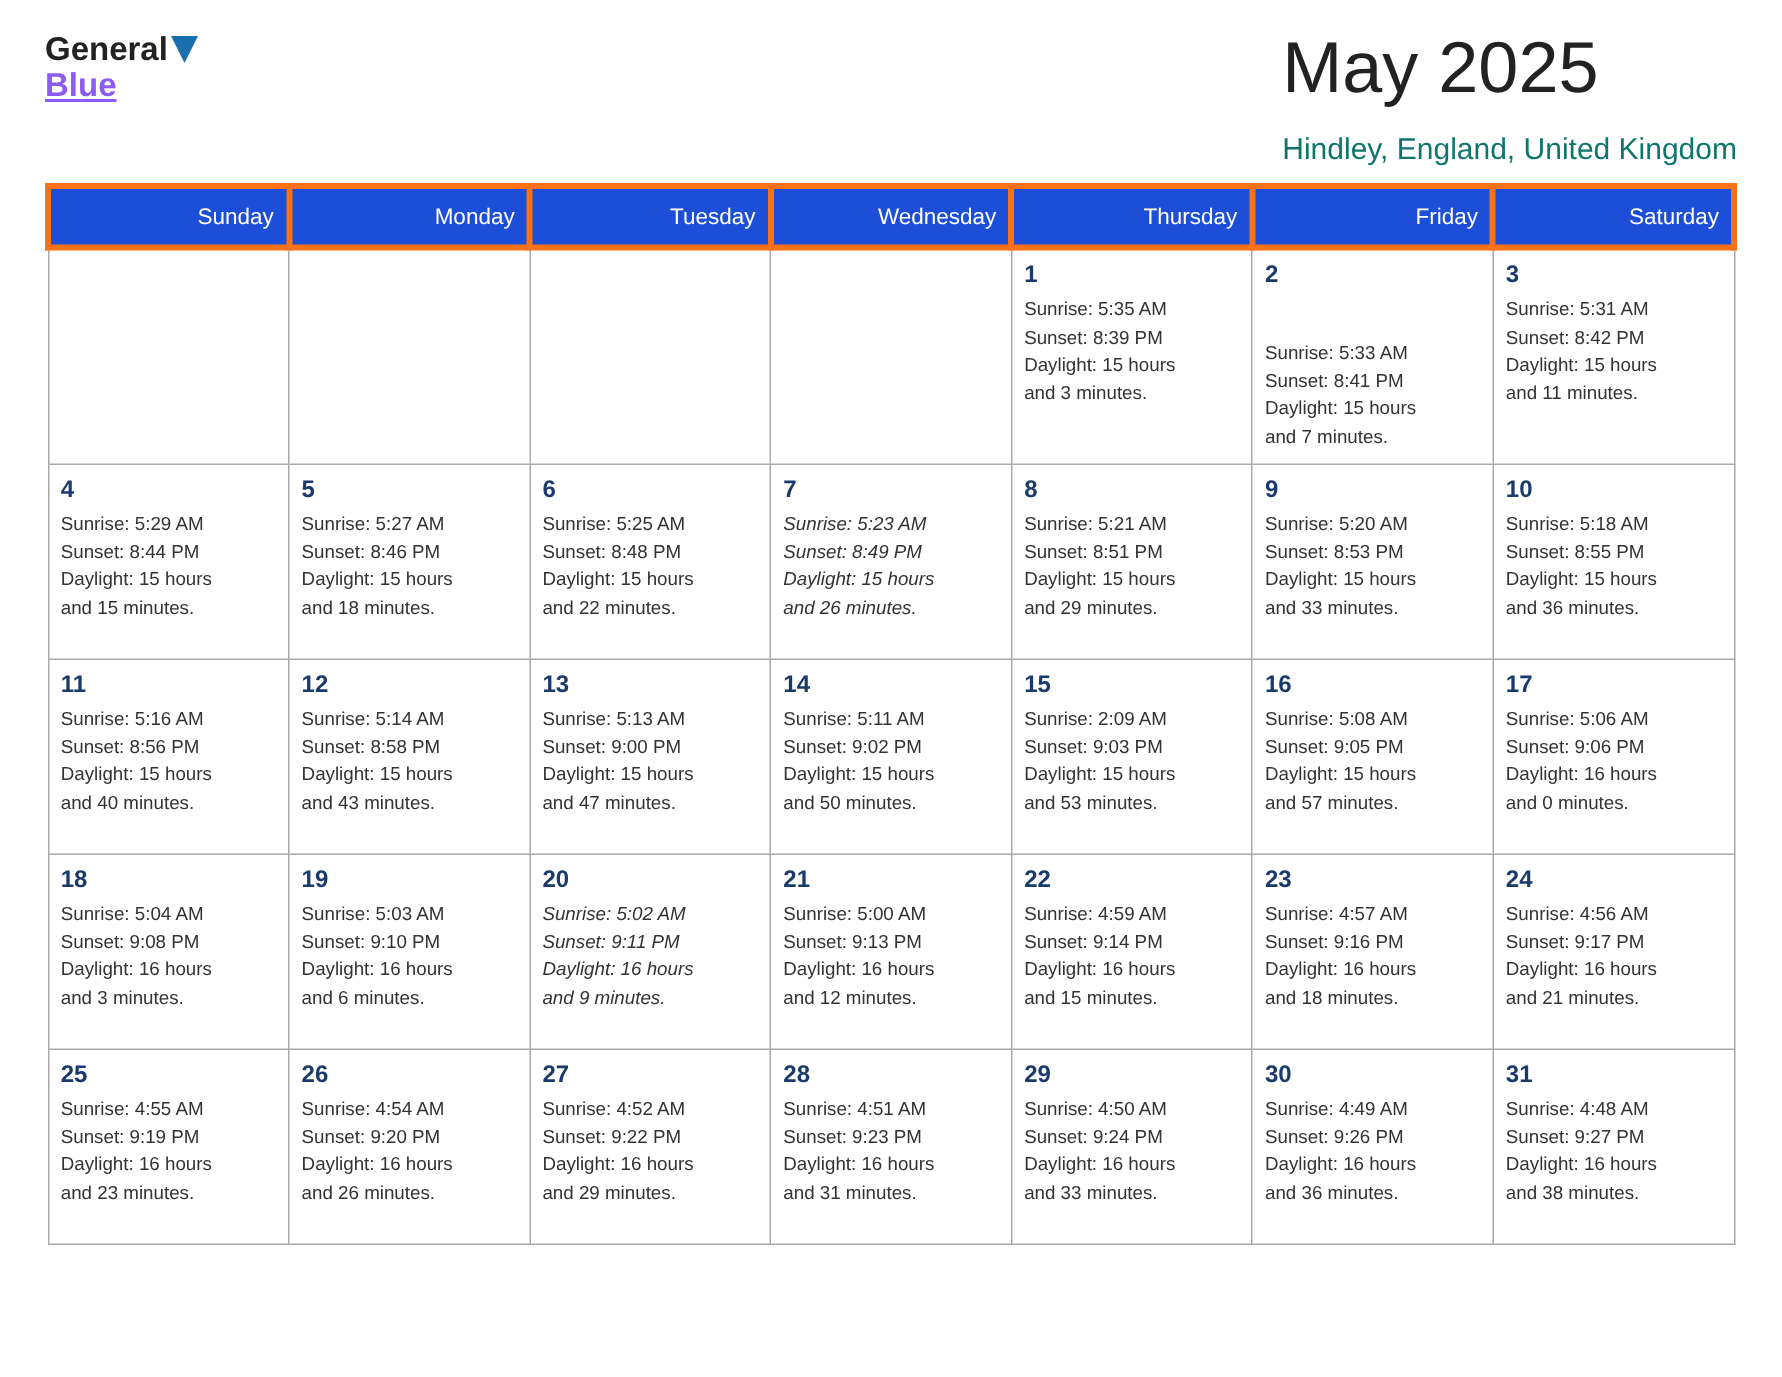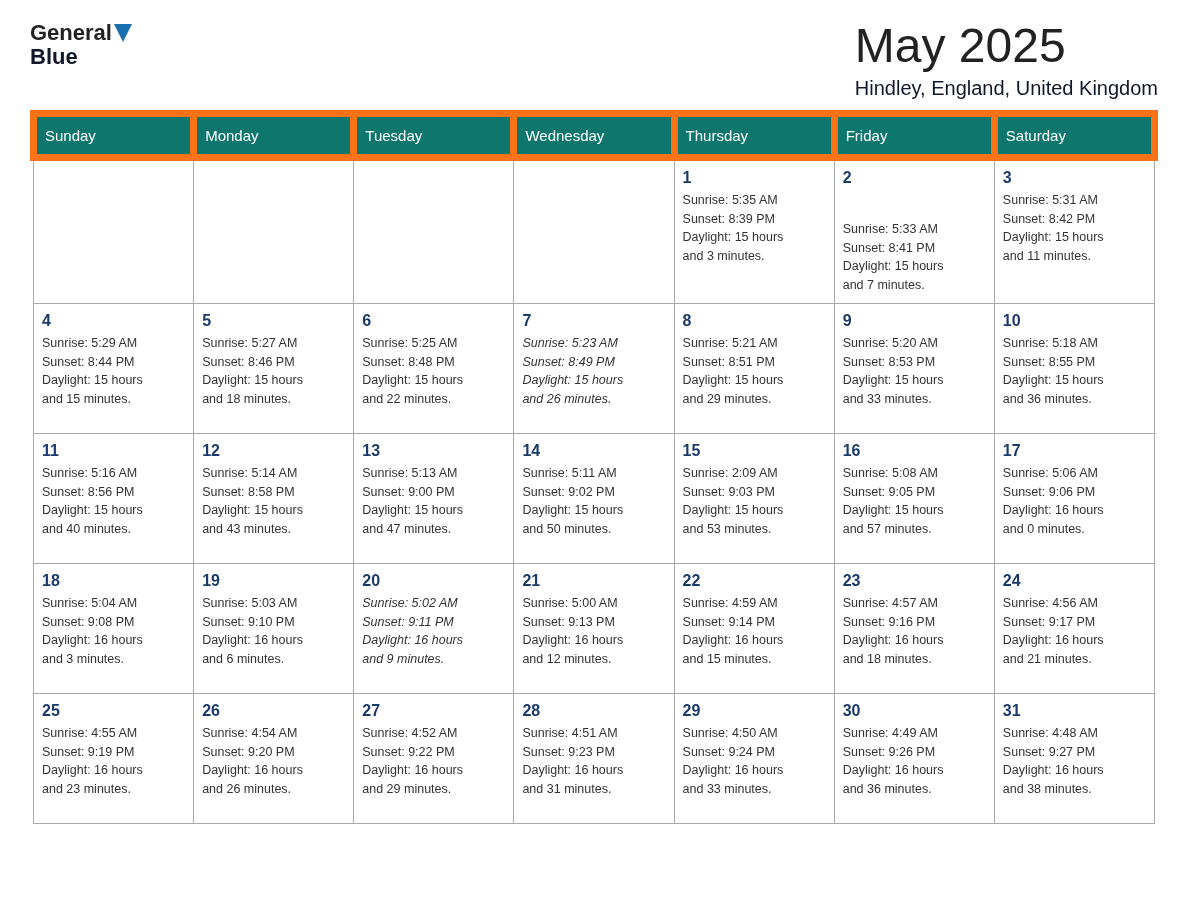--- a/index.html
+++ b/index.html
@@ -22,49 +22,50 @@
       gap: 4px;
     }
     .logo-text-general {
       font-size: 22px;
       font-weight: bold;
       color: #222;
     }
     .logo-text-blue {
       font-size: 22px;
       font-weight: bold;
-      color: #0f172a;
+      color: #8b5cf6;
+      text-decoration: underline;
     }
     .title-block {
     }
     .month-title {
       font-size: 48px;
       font-weight: normal;
       color: #222;
       line-height: 1.1;
     }
     .location-title {
       font-size: 20px;
-      color: #0f172a;
-      margin-top: 4px;
+      color: #0f766e;
+      margin-top: 16px;
     }
     .calendar {
       width: 100%;
       border-collapse: collapse;
       border: 1px solid #888;
       margin-top: 10px;
     }
     .calendar th {
-      background-color: #0f766e;
+      background-color: #1d4ed8;
       color: #fff;
       padding: 10px 8px;
-      text-align: left;
+      text-align: right;
       font-size: 15px;
       font-weight: normal;
-      border: 7px solid #f97316;
+      border: 4px solid #f97316;
     }
     .calendar td {
       border: 1px solid #aaa;
       vertical-align: top;
       padding: 8px 8px;
       width: calc(100% / 7);
       height: 130px;
     }
     .day-number {
       font-size: 16px;

